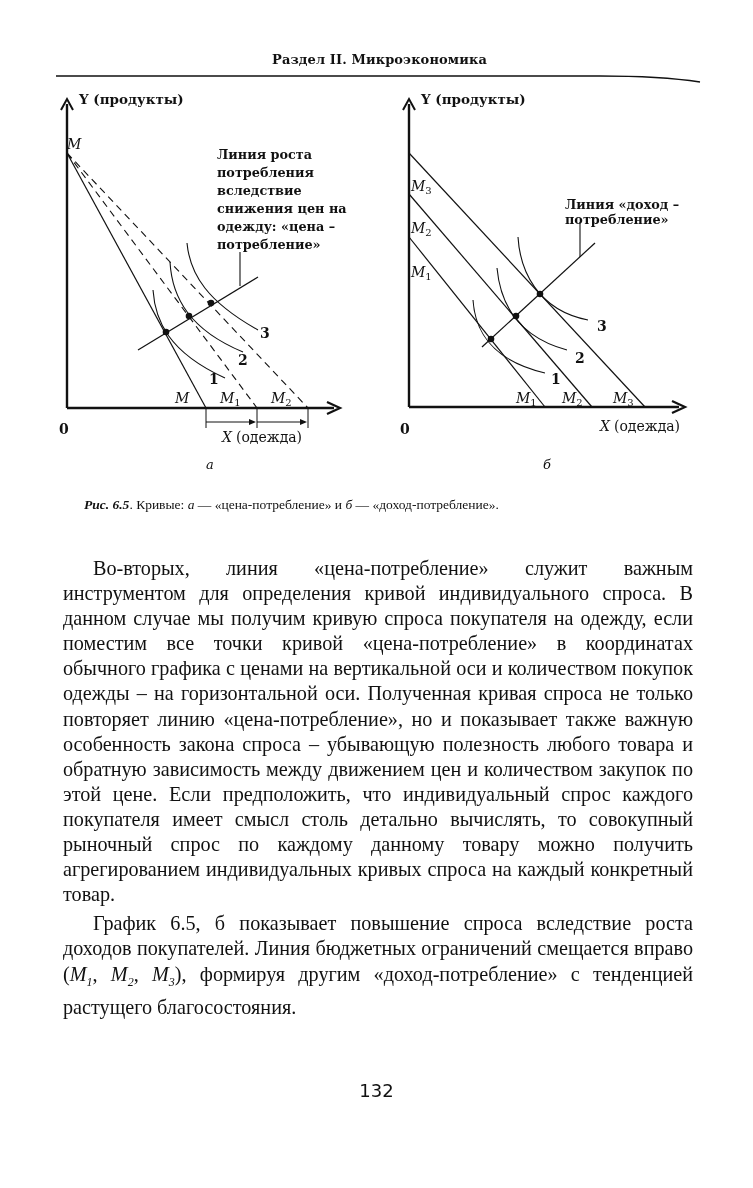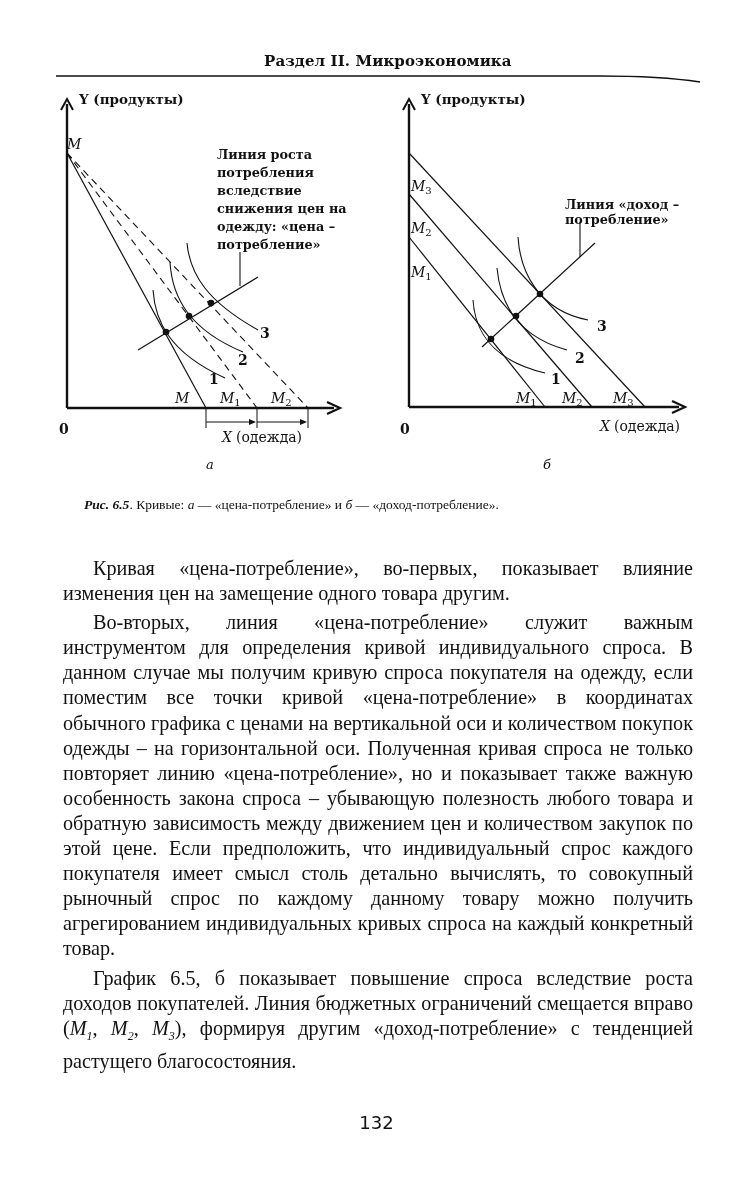--- a/index.html
+++ b/index.html
@@ -1,29 +1,29 @@
 <!DOCTYPE html>
 <html><head>
 <meta charset="utf-8">
 <style>
   html, body { margin: 0; padding: 0; background: #ffffff; }
   body { width: 753px; height: 1188px; position: relative; overflow: hidden;
          font-family: "DejaVu Serif", "Liberation Serif", serif; color: #111; }
-  .running-head { position: absolute; left: 264px; top: 52px; font-size: 15px; font-weight: bold;
+  .running-head { position: absolute; left: 272px; top: 52px; font-size: 13px; font-weight: bold;
                   font-family: "DejaVu Serif", serif; letter-spacing: 0.1px; }
   svg.fig { position: absolute; left: 0; top: 0; }
   .caption { position: absolute; left: 84px; top: 497px; font-size: 13.5px; white-space: nowrap;
              font-family: Liberation Serif, serif; }
   .caption .fig-label { font-style: italic; }
   .caption .letter { font-style: italic; }
   .body-text { position: absolute; left: 63px; top: 556px; width: 630px;
                font-family: "Liberation Serif", "DejaVu Serif", serif; font-size: 20.2px;
                line-height: 25.1px; text-align: justify; }
   .body-text p { margin: 0 0 4px 0; text-indent: 30px; }
-  .page-number { position: absolute; left: 0; width: 753px; top: 1112px; text-align: center;
+  .page-number { position: absolute; left: 0; width: 753px; top: 1080px; text-align: center;
                  font-family: "DejaVu Sans", sans-serif; font-size: 18px; }
   sub { font-size: 12px; }
 </style>
 </head>
 <body>
 
 <div class="running-head">Раздел II. Микроэкономика</div>
 
 <svg class="fig" width="753" height="480" viewBox="0 0 753 480">
 
@@ -121,18 +121,17 @@
     <text x="565" y="224" font-size="12.8" font-weight="bold">потребление»</text>
     <text x="543" y="469" font-size="13" font-style="italic">б</text>
   </g>
 </svg>
 
 <div class="caption">
   <b><span class="fig-label">Рис. 6.5</span></b><span>. Кривые: </span><span class="letter">а</span><span> — «цена-потребление» и </span><span class="letter">б</span><span> — «доход-потребление».</span>
 </div>
 
 <div class="body-text">
-  <p>Кривая «цена-потребление», во-первых, показывает влияние изменения цен на замещение одного товара другим.</p>
   <p>Во-вторых, линия «цена-потребление» служит важным инструментом для определения кривой индивидуального спроса. В данном случае мы получим кривую спроса покупателя на одежду, если поместим все точки кривой «цена-потребление» в координатах обычного графика с ценами на вертикальной оси и количеством покупок одежды – на горизонтальной оси. Полученная кривая спроса не только повторяет линию «цена-потребление», но и показывает также важную особенность закона спроса – убывающую полезность любого товара и обратную зависимость между движением цен и количеством закупок по этой цене. Если предположить, что индивидуальный спрос каждого покупателя имеет смысл столь детально вычислять, то совокупный рыночный спрос по каждому данному товару можно получить агрегированием индивидуальных кривых спроса на каждый конкретный товар.</p>
   <p><span>График 6.5, б показывает повышение спроса вследствие роста доходов покупателей. Линия бюджетных ограничений смещается вправо (</span><i><span>M</span><sub>1</sub></i><span>, </span><i><span>M</span><sub>2</sub></i><span>, </span><i><span>M</span><sub>3</sub></i><span>), формируя другим «доход-потребление» с тенденцией растущего благосостояния.</span></p>
 </div>
 
 <div class="page-number">132</div>
 
 </body></html>

